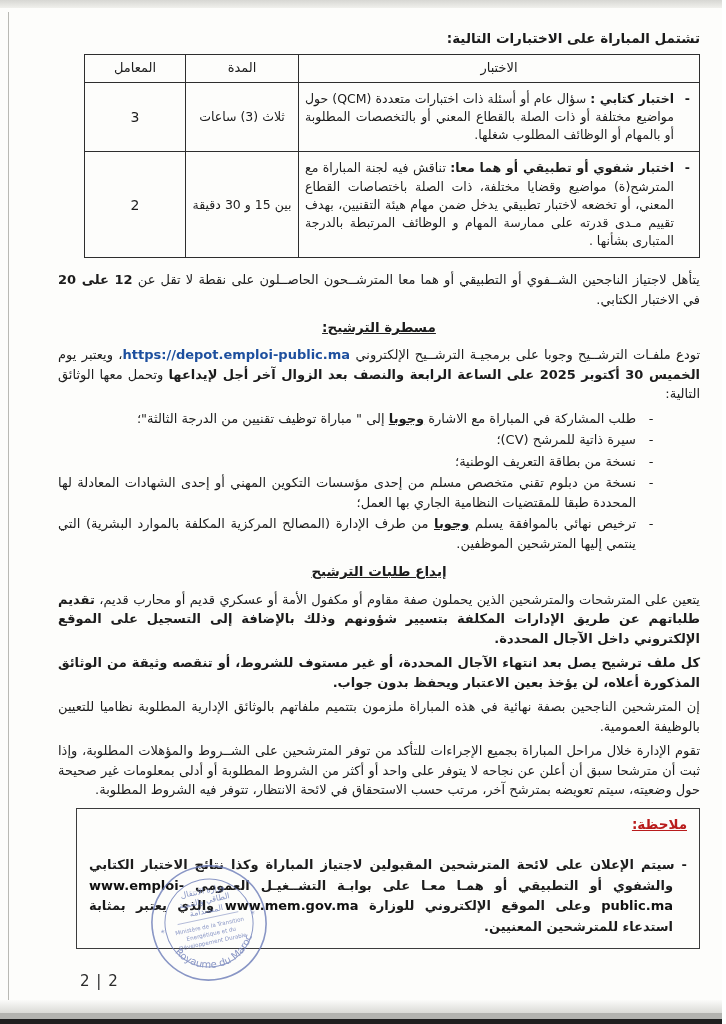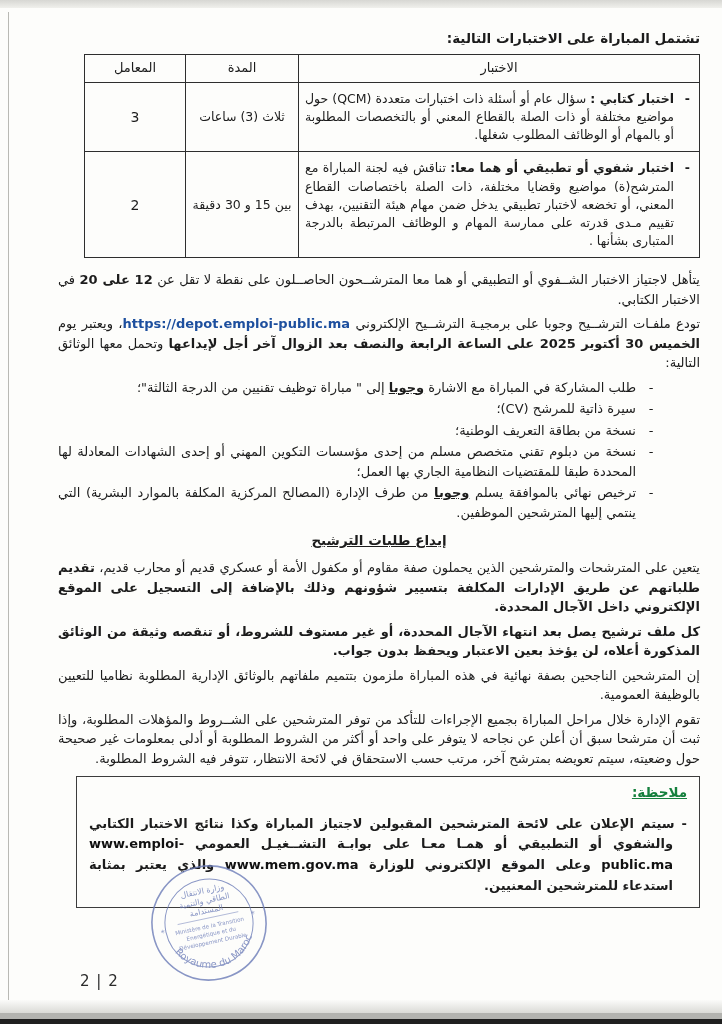--- a/index.html
+++ b/index.html
@@ -49,22 +49,22 @@
   .doc-text{flex:1;text-align:justify;}
   .u-bold{font-weight:bold;text-decoration:underline;}
 
   .link{color:#1d4f9e;font-weight:bold;text-decoration:none;direction:ltr;unicode-bidi:embed;}
 
   .note-box{
     border:1.6px solid #3c3c3c;margin:8px 0 0 18px;padding:5px 12px 10px 12px;
     position:relative;background:transparent;
   }
   .note-title{
-    color:#15803d;font-weight:bold;text-decoration:underline;
-    font-size:13.5px;margin-bottom:11px;
+    color:#b91c1c;font-weight:bold;text-decoration:underline;
+    font-size:13.5px;margin-bottom:21px;
   }
   .note-text{
     font-weight:bold;text-align:justify;line-height:1.6;
     padding-right:14px;text-indent:-14px;margin:0;
   }
   .note-url{color:#111;font-weight:bold;direction:ltr;unicode-bidi:embed;text-decoration:none;}
 
   .stamp{
     position:absolute;left:148px;top:860px;width:122px;height:126px;
     color:#6d7db8;opacity:0.8;transform:rotate(-12deg);z-index:5;pointer-events:none;
@@ -108,22 +108,23 @@
               <span class="test-dash">-</span>
               <span class="test-body"><b>اختبار شفوي أو تطبيقي أو هما معا:</b> <span>تناقش فيه لجنة المباراة مع المترشح(ة) مواضيع وقضايا مختلفة، ذات الصلة باختصاصات القطاع المعني، أو تخضعه لاختبار تطبيقي يدخل ضمن مهام هيئة التقنيين، بهدف تقييم مـدى قدرته على ممارسة المهام و الوظائف المرتبطة بالدرجة المتبارى بشأنها .</span></span>
             </div>
           </td>
           <td class="cell-mid">بين 15 و 30 دقيقة</td>
           <td class="cell-coef">2</td>
         </tr>
       </tbody>
     </table>
 
-    <p><span>يتأهل لاجتياز الاختبار الشــفوي أو التطبيقي أو هما معا المترشــحون الحاصــلون على نقطة لا تقل عن </span><b>12 على 20</b><span> في الاختبار الكتابي.</span></p>
+    <p><span>يتأهل لاجتياز الناجحين الشــفوي أو التطبيقي أو هما معا المترشــحون الحاصــلون على نقطة لا تقل عن </span><b>12 على 20</b><span> في الاختبار الكتابي.</span></p>
 
+    <div class="section-h">مسطرة الترشيح:</div>
 
     <p><span>تودع ملفـات الترشــيح وجوبا على برمجيـة الترشــيح الإلكتروني </span><a class="link" href="#">https://depot.emploi-public.ma</a><span>، ويعتبر يوم </span><b>الخميس 30 أكتوبر 2025 على الساعة الرابعة والنصف بعد الزوال آخر أجل لإيداعها</b><span> وتحمل معها الوثائق التالية:</span></p>
 
     <div class="doc-list">
       <div class="doc-item">
         <span class="doc-dash">-</span>
         <span class="doc-text"><span>طلب المشاركة في المباراة مع الاشارة </span><span class="u-bold">وجوبا</span><span> إلى " مباراة توظيف تقنيين من الدرجة الثالثة"؛</span></span>
       </div>
       <div class="doc-item">
         <span class="doc-dash">-</span>

